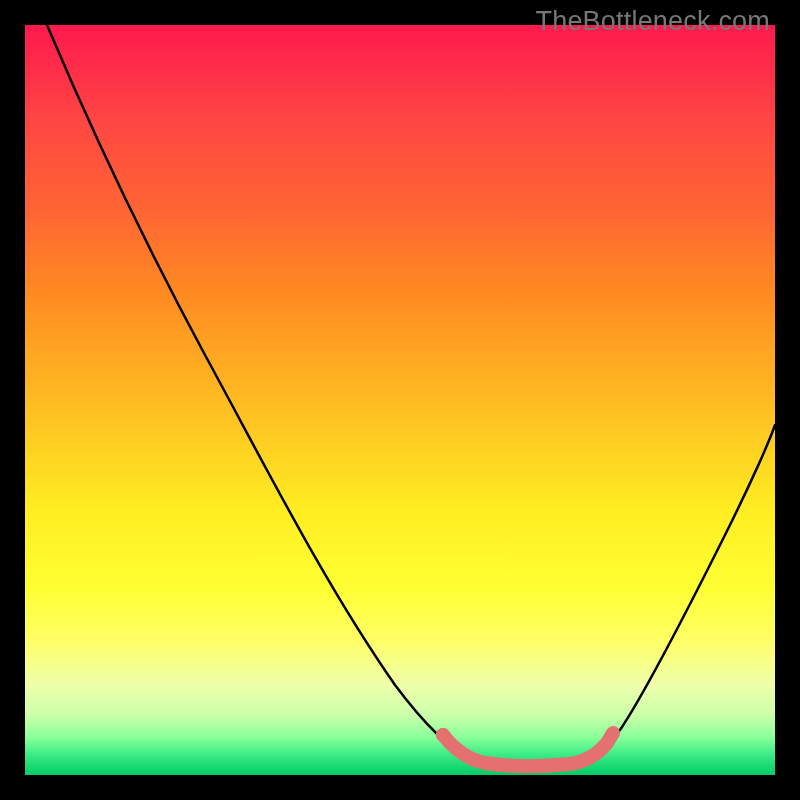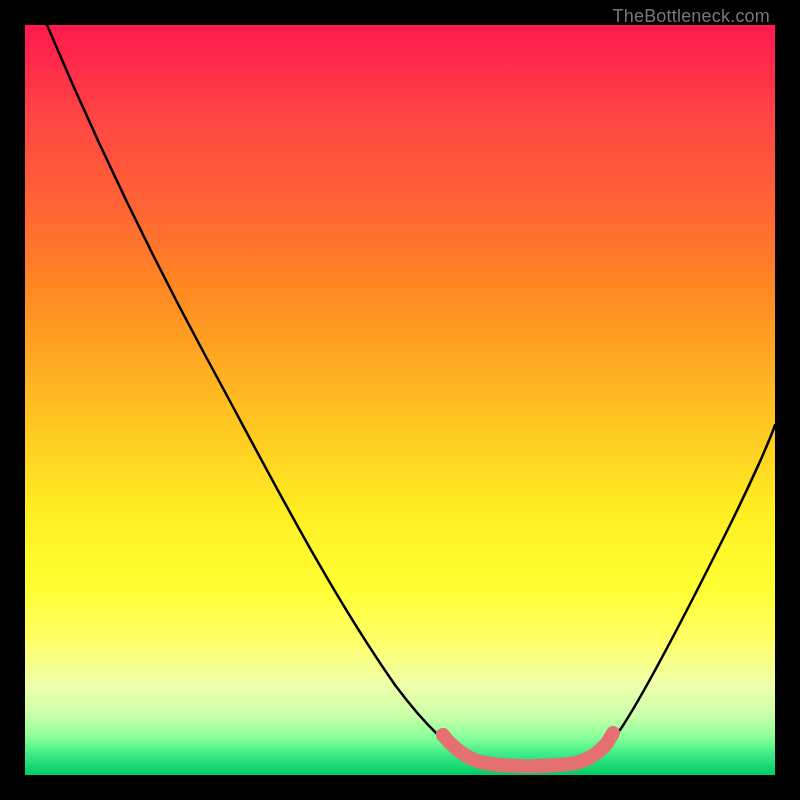--- a/index.html
+++ b/index.html
@@ -33,21 +33,21 @@
       #44ee88 97%,
       #22dd77 98.5%,
       #00cc66 100%
     );
   }
   .watermark {
     position: absolute;
     top: 6px;
     right: 30px;
     font-family: Arial, Helvetica, sans-serif;
-    font-size: 18px;
+    font-size: 27px;
     color: #777;
     letter-spacing: 0.2px;
   }
   svg.curve {
     position: absolute;
     left: 0;
     top: 0;
     width: 750px;
     height: 750px;
     pointer-events: none;

